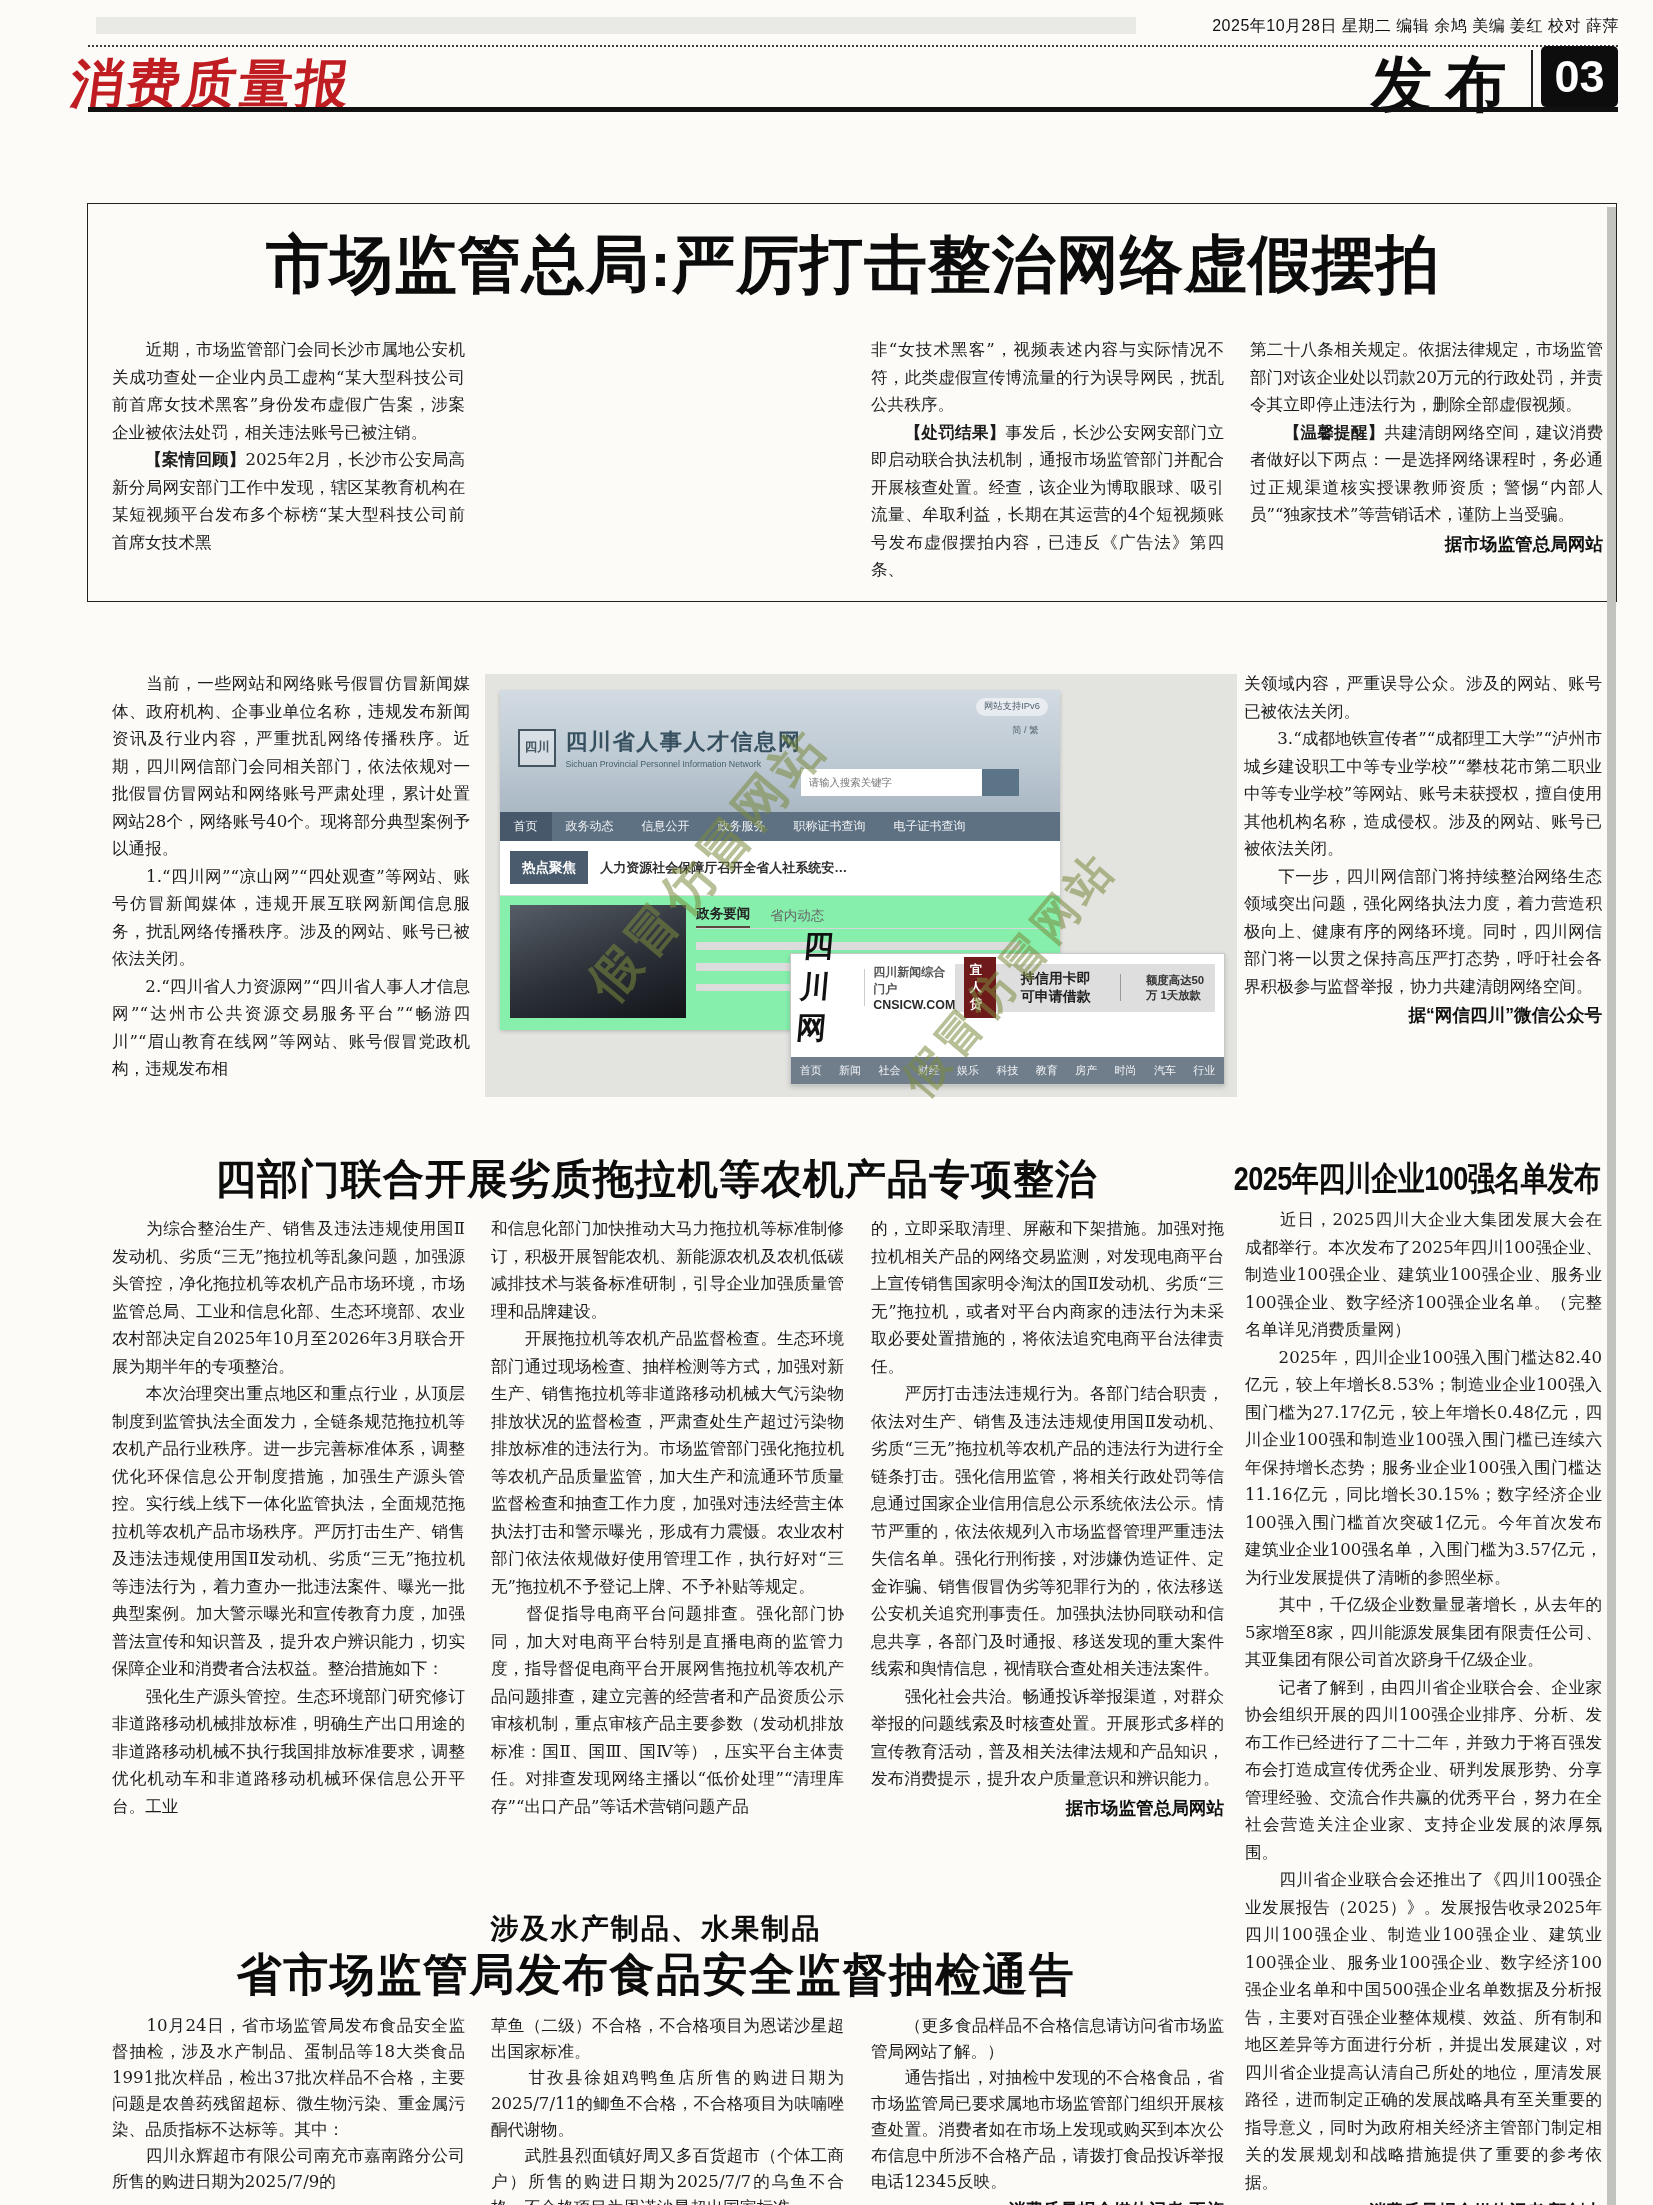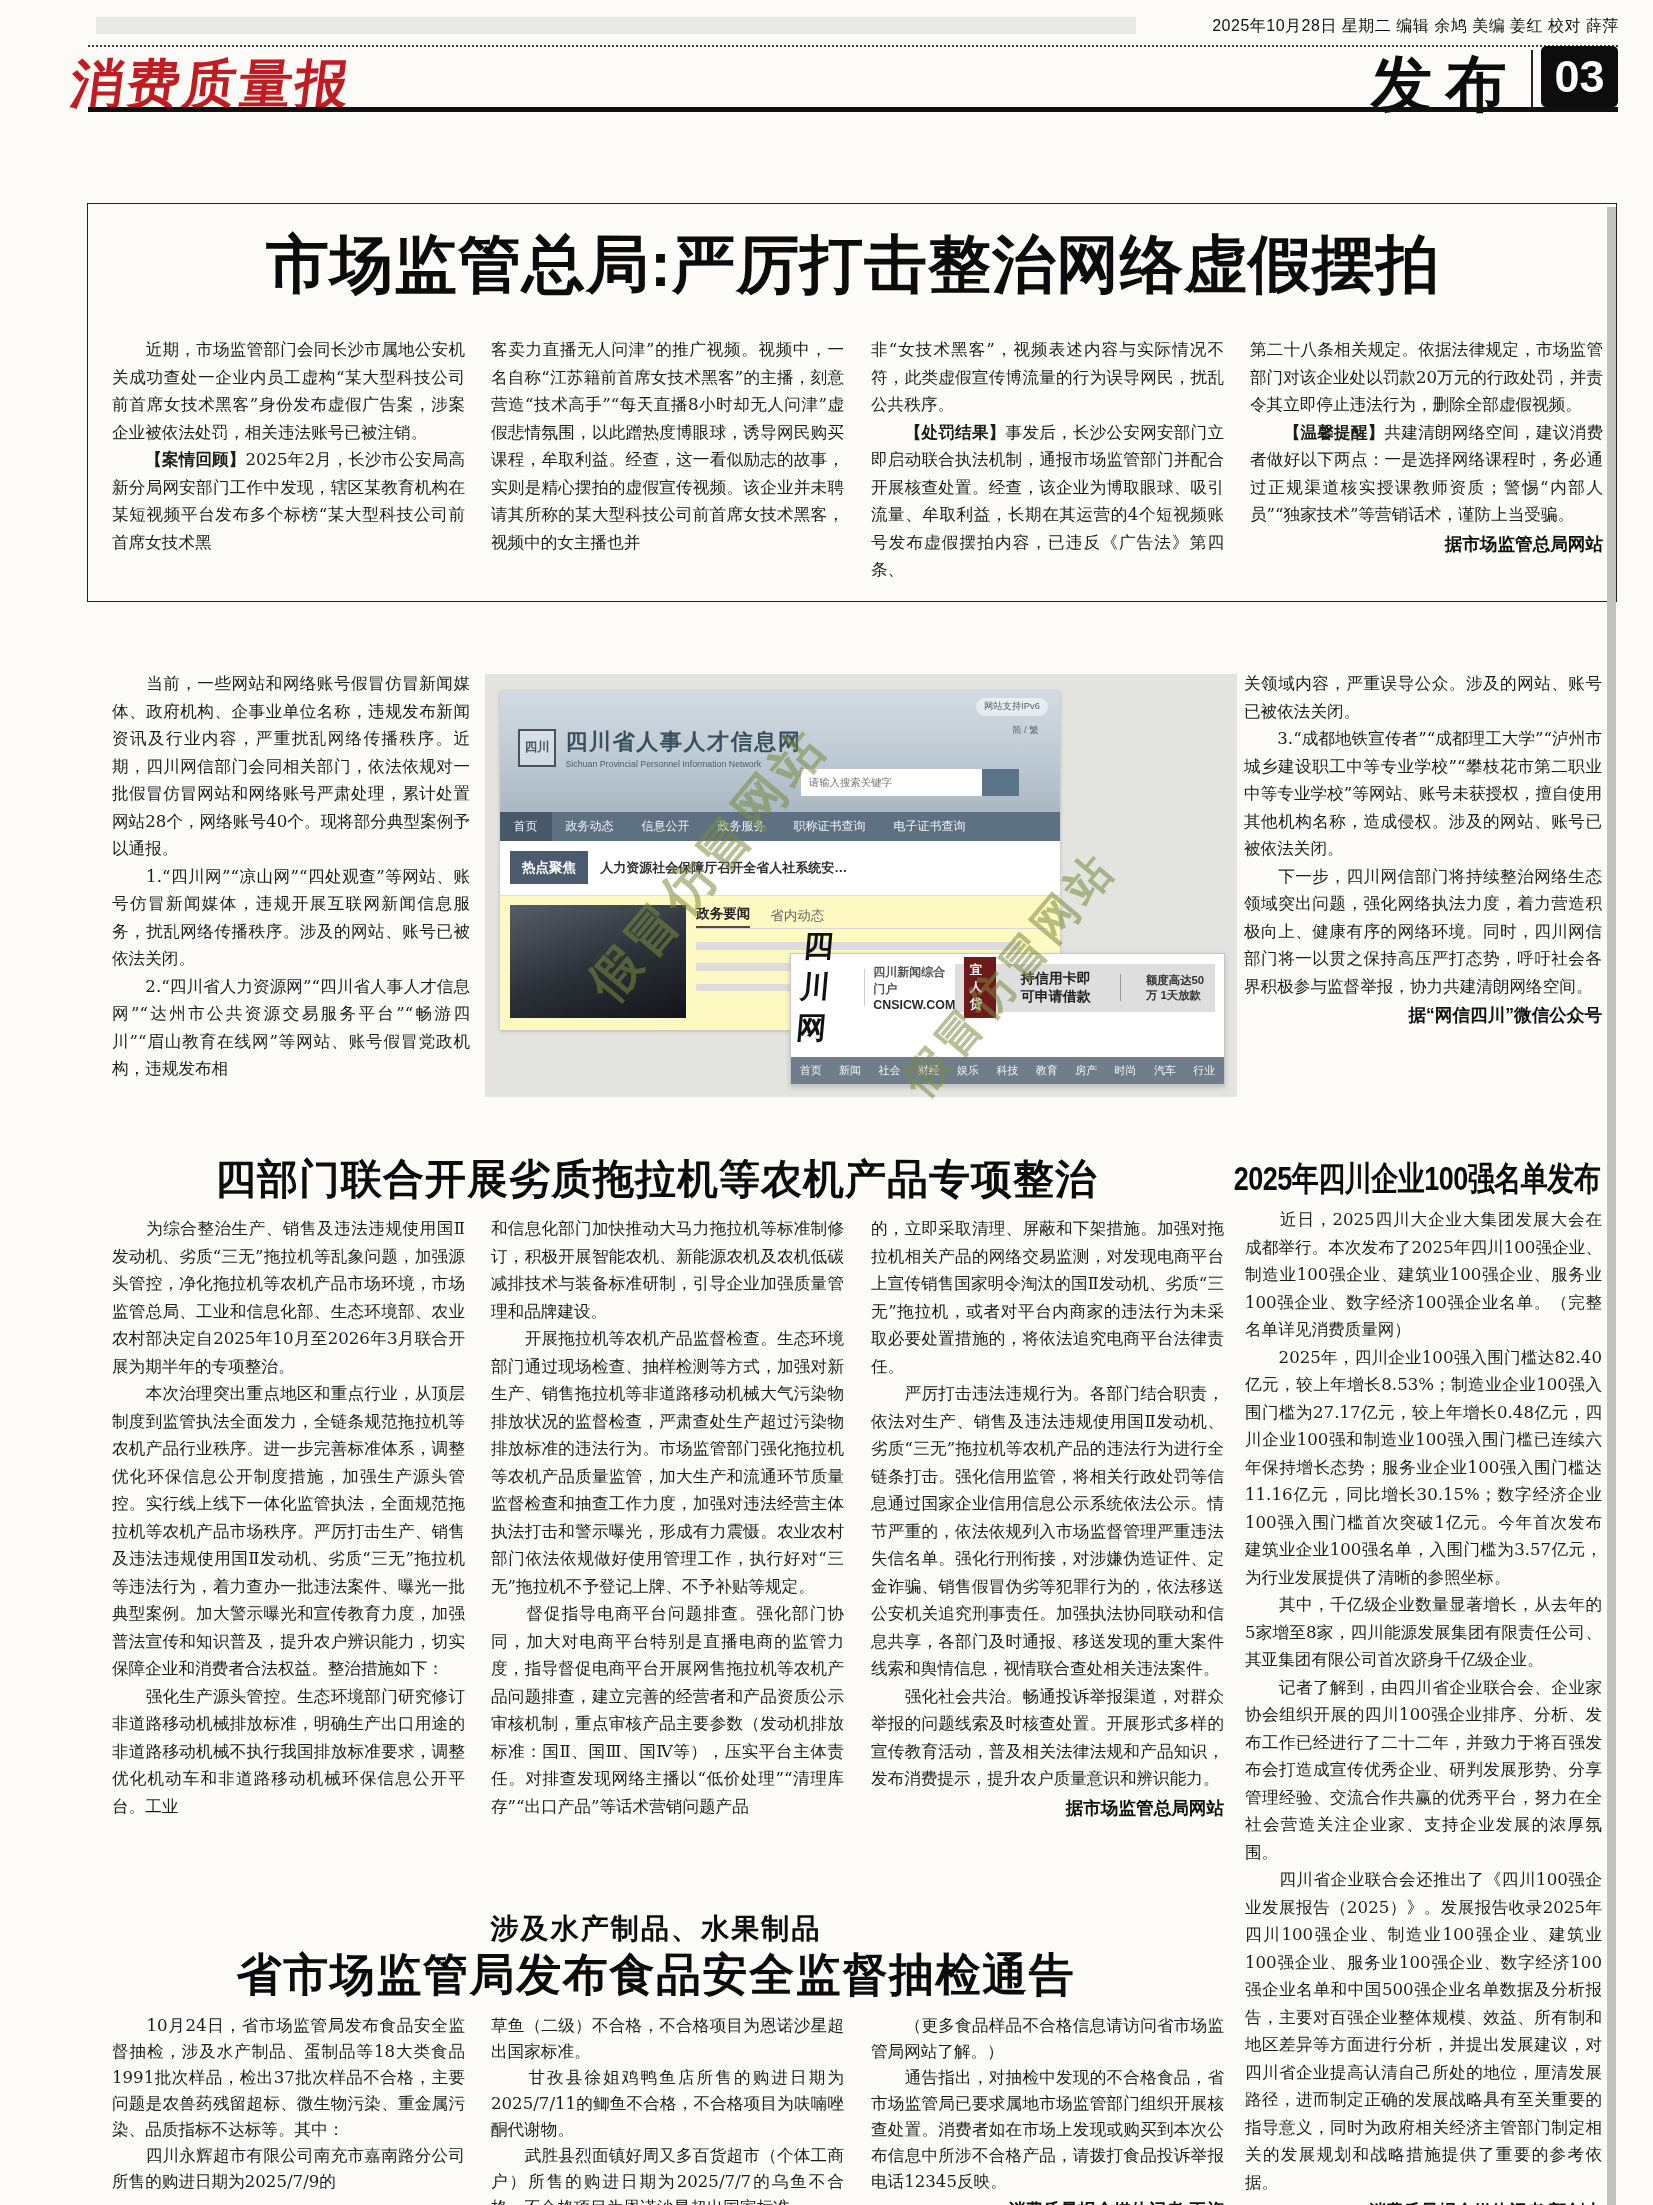--- a/index.html
+++ b/index.html
@@ -33,21 +33,21 @@
   .a1-box{left:87px;top:203px;width:1528px;height:397px;border:1.6px solid #222;background:#fcfbf8;}
   .a1-headline{left:88px;top:222px;width:1530px;font-size:63px;letter-spacing:1px;}
   .a2-headline{left:88px;top:613px;width:1530px;font-size:48px;letter-spacing:2.1px;}
   .a3-headline{left:88px;top:1152px;width:1136px;font-size:41px;letter-spacing:1px;}
   .t100-headline{left:1220px;top:1156px;width:394px;font-size:27px;letter-spacing:-0.5px;transform:scaleY(1.25);transform-origin:top;}
   .food-kicker{left:88px;top:1910px;width:1136px;font-size:28px;font-weight:700;letter-spacing:2.1px;}
   .food-headline{left:88px;top:1945px;width:1136px;font-size:45px;letter-spacing:1.6px;}
 
   
   .collage{left:485px;top:674px;width:752px;height:423px;background:#e3e3e0;}
-  .card1{position:absolute;left:14.5px;top:15.6px;width:560px;height:340px;background:#fef9c3;
+  .card1{position:absolute;left:14.5px;top:15.6px;width:560px;height:340px;background:#86efac;
          box-shadow:0 1.6px 4.1px rgba(0,0,0,.2);overflow:hidden;}
   .c1-header{position:absolute;left:0;top:0;width:100%;height:122px;
              background:linear-gradient(180deg,#d3dbe2 0%,#bcc8d2 60%,#aab8c4 100%);}
   .ipv6{position:absolute;right:11.4px;top:8.3px;padding:2.6px 8.3px;border-radius:9.3px;background:rgba(255,255,255,.55);
         font-family:"Liberation Sans",sans-serif;font-size:9.3px;color:#51626f;}
   .lang{position:absolute;right:21px;top:34px;font-family:"Liberation Sans",sans-serif;font-size:9.3px;color:#51626f;}
   .logo-row{position:absolute;left:18.7px;top:37px;display:flex;align-items:center;}
   .logo-mark{width:34px;height:34px;border:2.1px solid #43535f;display:flex;align-items:center;justify-content:center;
              font-family:"Liberation Sans",sans-serif;font-weight:900;font-size:12.4px;color:#43535f;margin-right:9.3px;background:rgba(255,255,255,.35);}
   .s1-title{font-family:"Liberation Sans",sans-serif;font-weight:900;font-size:22px;color:#36505f;letter-spacing:1.6px;}
@@ -107,23 +107,20 @@
   <div class="abs pg-vline"></div>
   <div class="abs page-badge">03</div>
   <div class="abs thick-rule"></div>
 
   <div class="abs a1-box"></div>
   <div class="abs hl a1-headline">市场监管总局:严厉打击整治网络虚假摆拍</div>
   <div class="slot" style="left:112px;top:336px;width:353px;">
     <div class="col">　　近期，市场监管部门会同长沙市属地公安机关成功查处一企业内员工虚构“某大型科技公司前首席女技术黑客”身份发布虚假广告案，涉案企业被依法处罚，相关违法账号已被注销。
 　　<b>【案情回顾】</b>2025年2月，长沙市公安局高新分局网安部门工作中发现，辖区某教育机构在某短视频平台发布多个标榜“某大型科技公司前首席女技术黑</div>
   </div>
-  <div class="slot" style="left:491px;top:336px;width:353px;">
-    <div class="col">客卖力直播无人问津”的推广视频。视频中，一名自称“江苏籍前首席女技术黑客”的主播，刻意营造“技术高手”“每天直播8小时却无人问津”虚假悲情氛围，以此蹭热度博眼球，诱导网民购买课程，牟取利益。经查，这一看似励志的故事，实则是精心摆拍的虚假宣传视频。该企业并未聘请其所称的某大型科技公司前首席女技术黑客，视频中的女主播也并</div>
-  </div>
   <div class="slot" style="left:871px;top:336px;width:353px;">
     <div class="col">非“女技术黑客”，视频表述内容与实际情况不符，此类虚假宣传博流量的行为误导网民，扰乱公共秩序。
 　　<b>【处罚结果】</b>事发后，长沙公安网安部门立即启动联合执法机制，通报市场监管部门并配合开展核查处置。经查，该企业为博取眼球、吸引流量、牟取利益，长期在其运营的4个短视频账号发布虚假摆拍内容，已违反《广告法》第四条、</div>
   </div>
   <div class="slot" style="left:1250px;top:336px;width:353px;">
     <div class="col">第二十八条相关规定。依据法律规定，市场监管部门对该企业处以罚款20万元的行政处罚，并责令其立即停止违法行为，删除全部虚假视频。
 　　<b>【温馨提醒】</b>共建清朗网络空间，建议消费者做好以下两点：一是选择网络课程时，务必通过正规渠道核实授课教师资质；警惕“内部人员”“独家技术”等营销话术，谨防上当受骗。</div>
     <div class="byline">据市场监管总局网站</div>
   </div>
 

